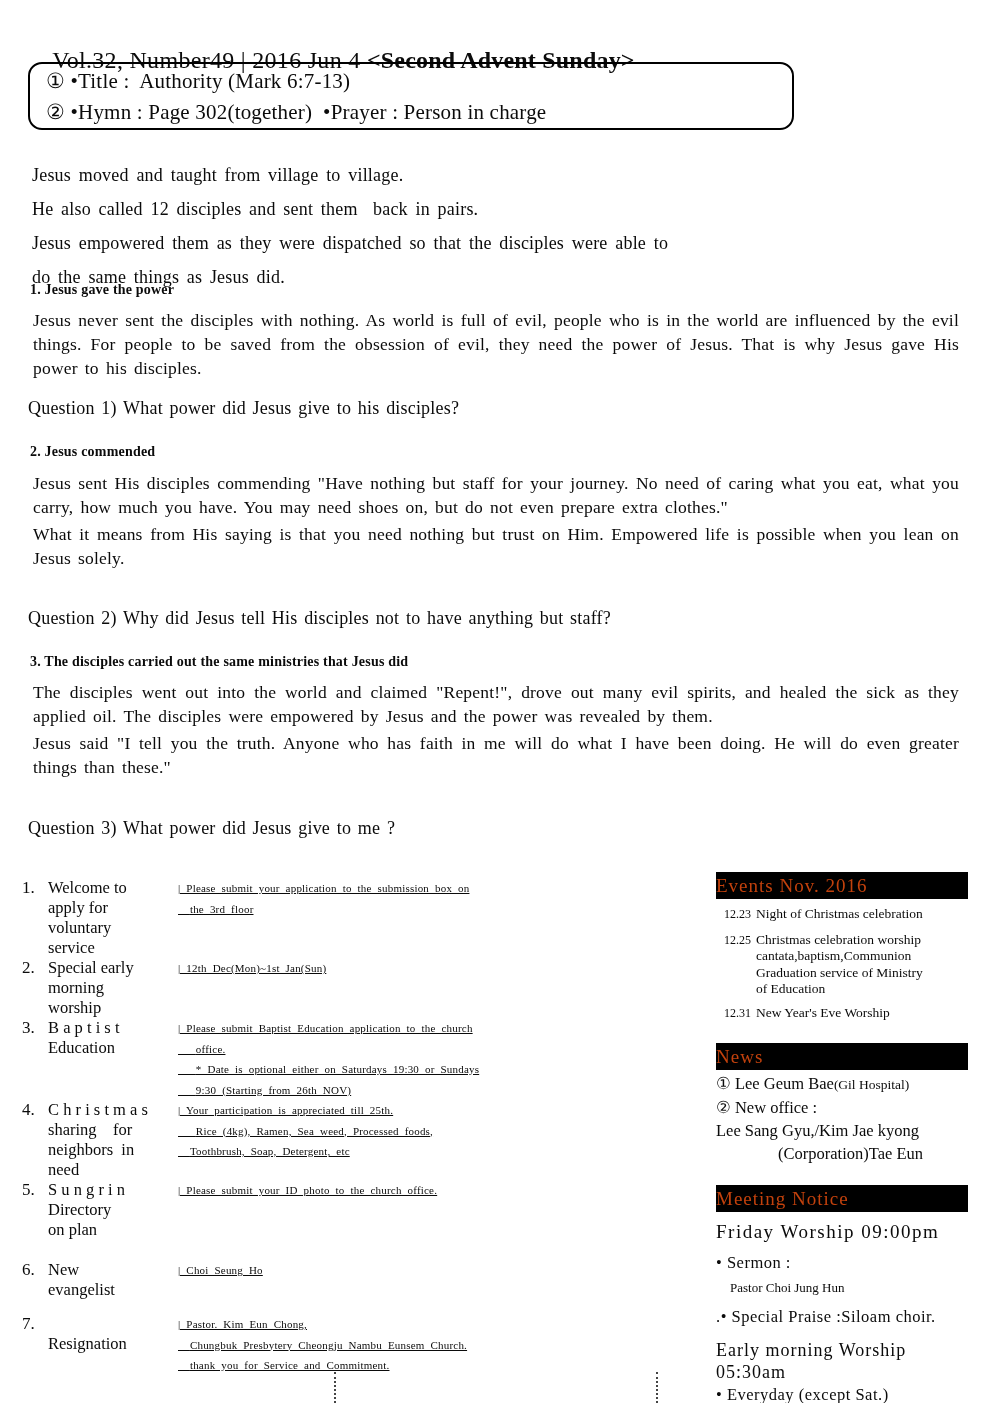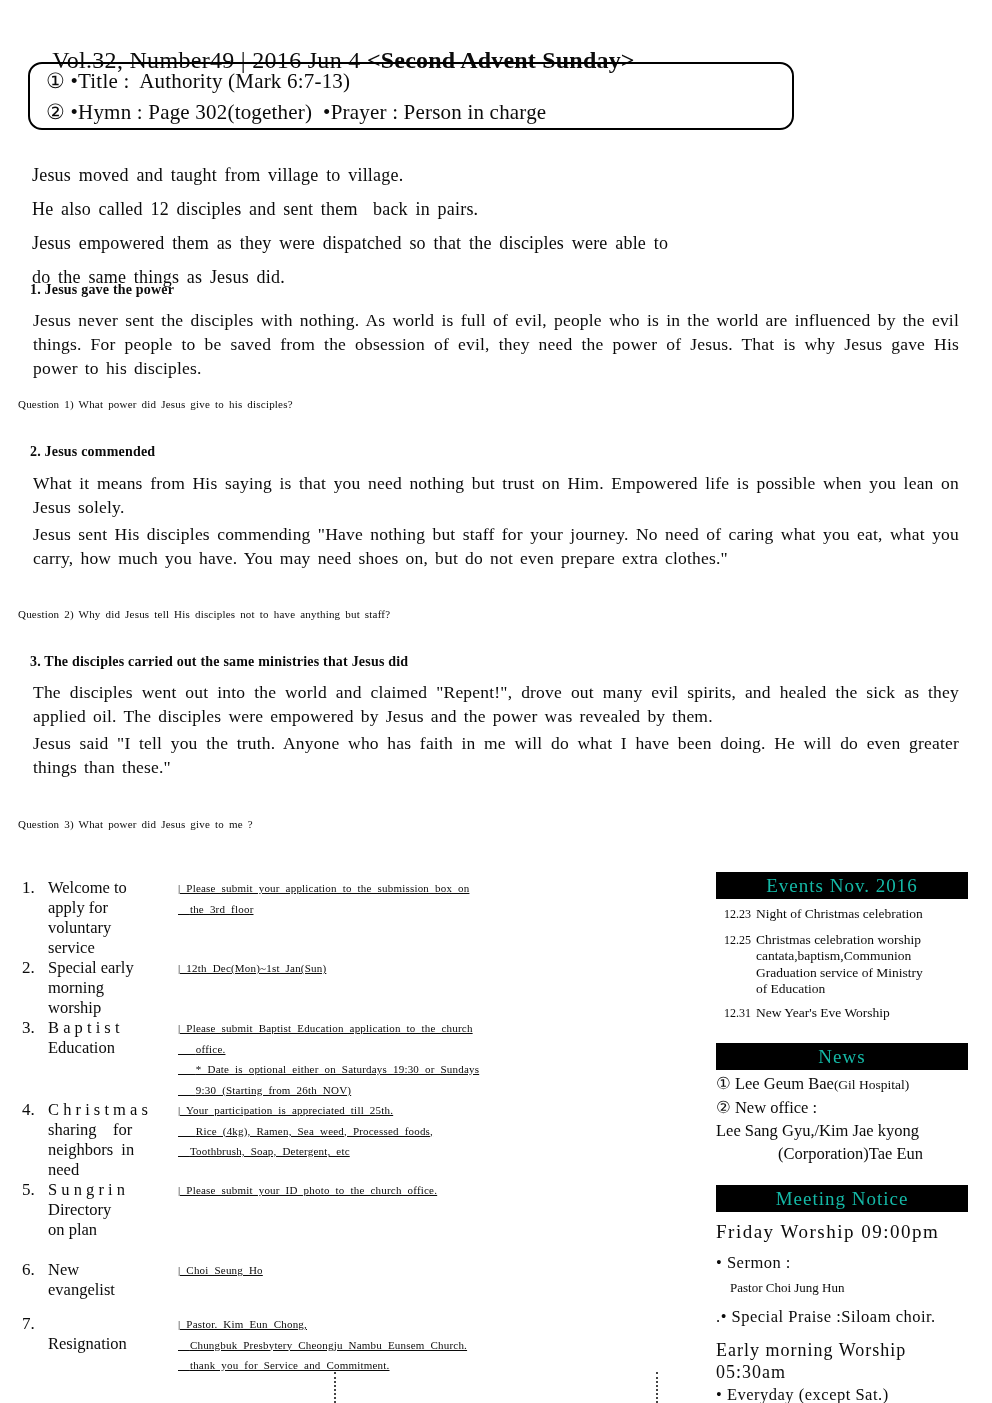--- a/index.html
+++ b/index.html
@@ -23,39 +23,39 @@
   }
   .box-line { font-size:21px; line-height:31px; white-space:pre; letter-spacing:.2px; }
 
   
   .intro { top:158px; left:32px; width:930px; font-size:18px; line-height:34px;
            white-space:pre-wrap; word-spacing:3px; letter-spacing:.2px; }
   .sec-head { left:30px; font-size:14px; font-weight:bold; letter-spacing:.2px; white-space:pre; }
   .sec-body { left:30px; width:932px; font-size:17.5px; line-height:24px;
               text-align:justify; word-spacing:2.5px; letter-spacing:.2px; }
   .sec-body p { margin:3px; }
-  .question { left:18px; font-size:11px; word-spacing:2px; letter-spacing:.2px; white-space:pre; }
+  .question { left:28px; font-size:18px; word-spacing:2px; letter-spacing:.2px; white-space:pre; }
 
   #sec1-head { top:282px; }  #sec1-body { top:305px; }  #q1 { top:398px; }
   #sec2-head { top:444px; }  #sec2-body { top:468px; }  #q2 { top:608px; }
   #sec3-head { top:654px; }  #sec3-body { top:677px; }  #q3 { top:818px; }
 
   
   .notices { top:878px; left:22px; width:698px; }
   .notice { display:flex; align-items:flex-start; }
   .n-num   { width:26px; font-size:17px; line-height:20px; }
   .n-label { width:130px; font-size:16.5px; line-height:20px; white-space:pre-wrap; }
   .n-desc  { flex:1; font-size:11px; line-height:20.5px; white-space:pre-wrap;
              word-spacing:3px; letter-spacing:.2px;text-decoration:underline; }
   #notice-6 { margin-top:20px; }
   #notice-7 { margin-top:14px; }
 
   
   .sidebar { top:872px; left:716px; width:280px; }
-  .bar { width:252px; height:27px; background:#000; color:#14b8a6; text-align:center;
+  .bar { width:252px; height:27px; background:#000; color:#c2410c; 
          font-size:19px; line-height:27px; letter-spacing:1px; }
   .event-row { display:flex; margin-top:7px; }
   .e-date { width:40px; padding-left:8px; font-size:12px; line-height:16.5px; }
   .e-text { width:240px; font-size:13.5px; line-height:16.5px; white-space:pre-wrap; }
   .gap-after { margin-bottom:9px; }
   .news-block { margin-top:22px; }
   .news-line { font-size:16.5px; line-height:19px; margin-top:4px; white-space:pre; }
   .news-line .small { font-size:13.5px; }
   .news-indent { padding-left:62px; }
   .meeting-block { margin-top:22px; }
@@ -89,22 +89,22 @@
 do the same things as Jesus did.</div>
 
 <div id="sec1-head" class="abs sec-head">1. Jesus gave the power</div>
 <div id="sec1-body" class="abs sec-body">
   <p>Jesus never sent the disciples with nothing. As world is full of evil, people who is in the world are influenced by the evil things. For people to be saved from the obsession of evil, they need the power of Jesus. That is why Jesus gave His power to his disciples.</p>
 </div>
 <div id="q1" class="abs question">Question 1) What power did Jesus give to his disciples?</div>
 
 <div id="sec2-head" class="abs sec-head">2. Jesus commended</div>
 <div id="sec2-body" class="abs sec-body">
+  <p>Jesus sent His disciples commending "Have nothing but staff for your journey. No need of caring what you eat, what you carry, how much you have. You may need shoes on, but do not even prepare extra clothes."</p>
   <p>What it means from His saying is that you need nothing but trust on Him. Empowered life is possible when you lean on Jesus solely.</p>
-  <p>Jesus sent His disciples commending "Have nothing but staff for your journey. No need of caring what you eat, what you carry, how much you have. You may need shoes on, but do not even prepare extra clothes."</p>
 </div>
 <div id="q2" class="abs question">Question 2) Why did Jesus tell His disciples not to have anything but staff?</div>
 
 <div id="sec3-head" class="abs sec-head">3. The disciples carried out the same ministries that Jesus did</div>
 <div id="sec3-body" class="abs sec-body">
   <p>The disciples went out into the world and claimed "Repent!", drove out many evil spirits, and healed the sick as they applied oil. The disciples were empowered by Jesus and the power was revealed by them.</p>
   <p>Jesus said "I tell you the truth. Anyone who has faith in me will do what I have been doing. He will do even greater things than these."</p>
 </div>
 <div id="q3" class="abs question">Question 3) What power did Jesus give to me ?</div>
 

